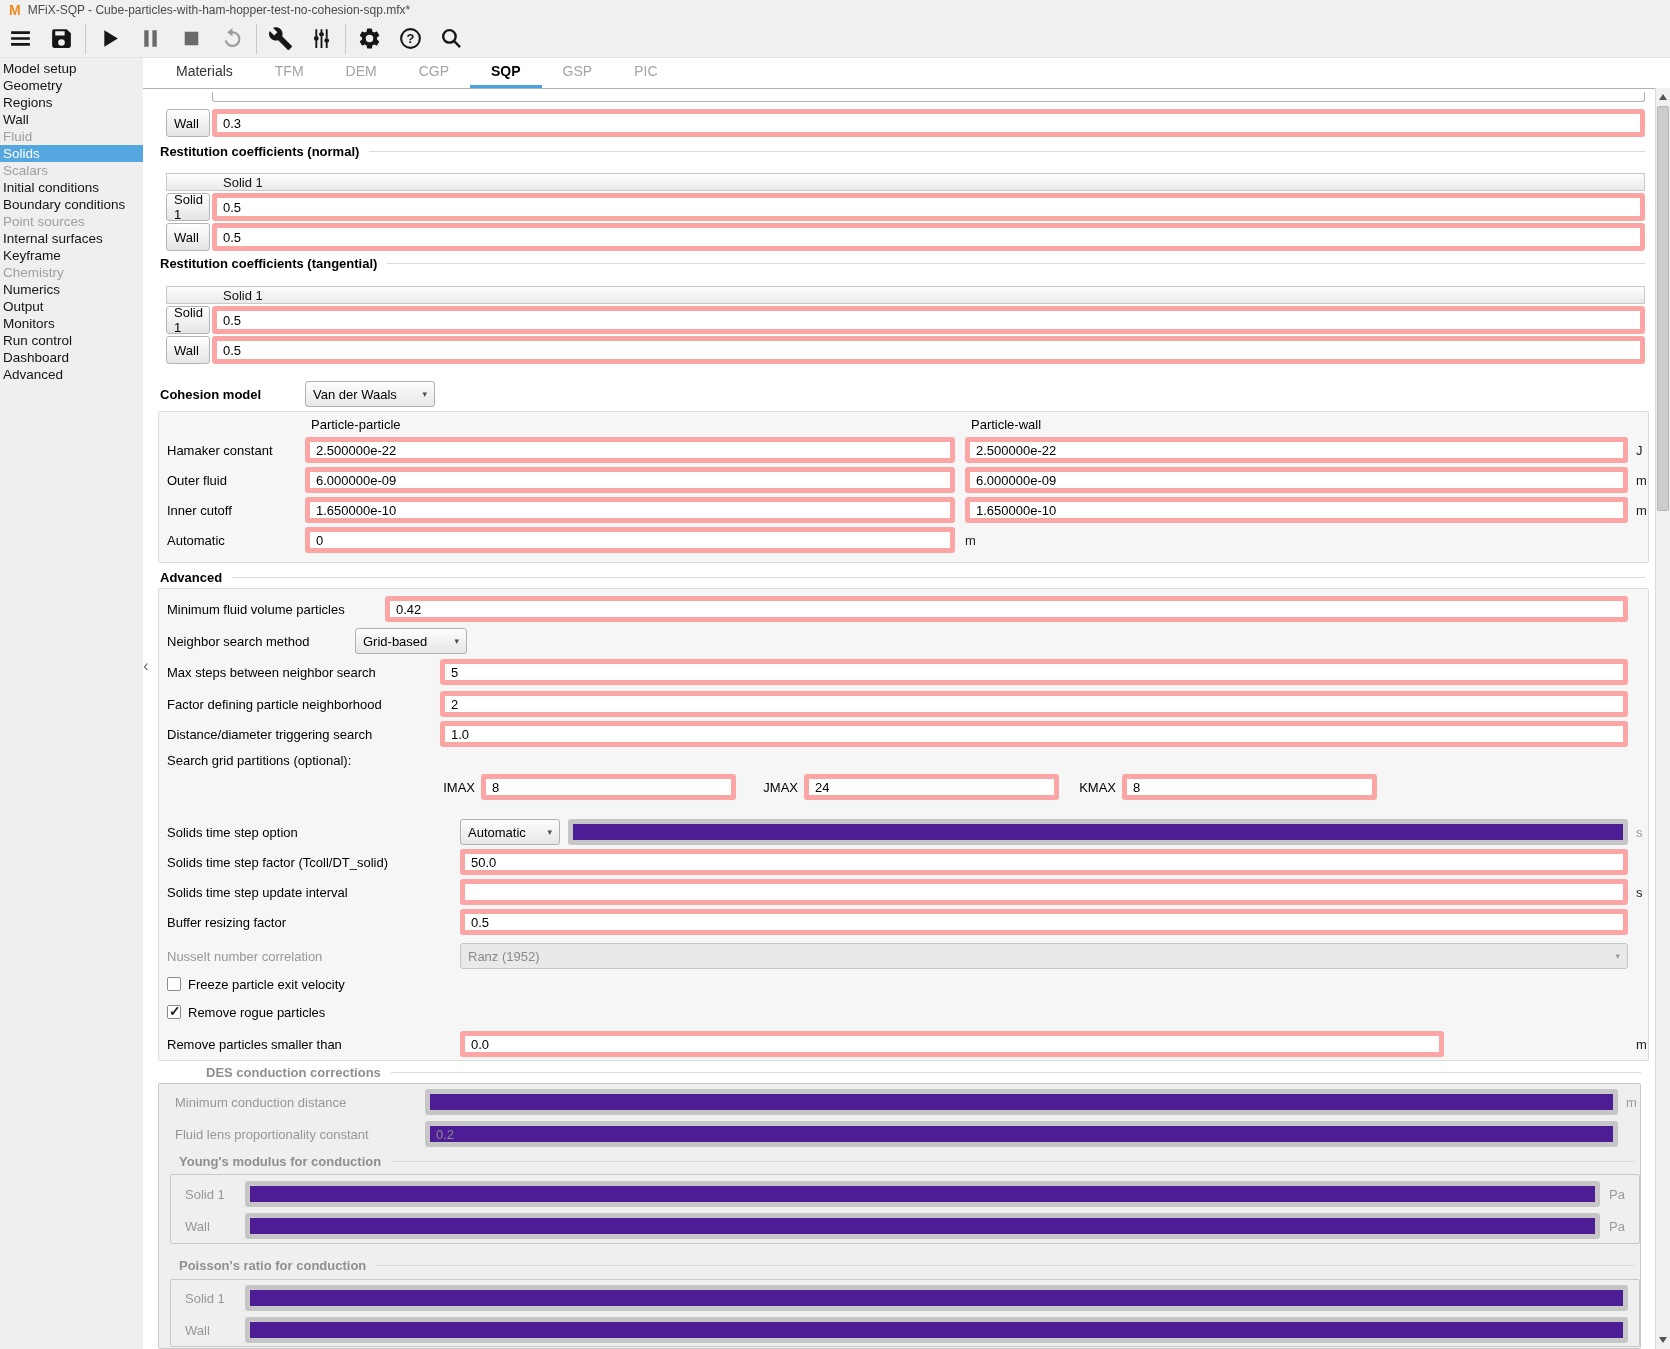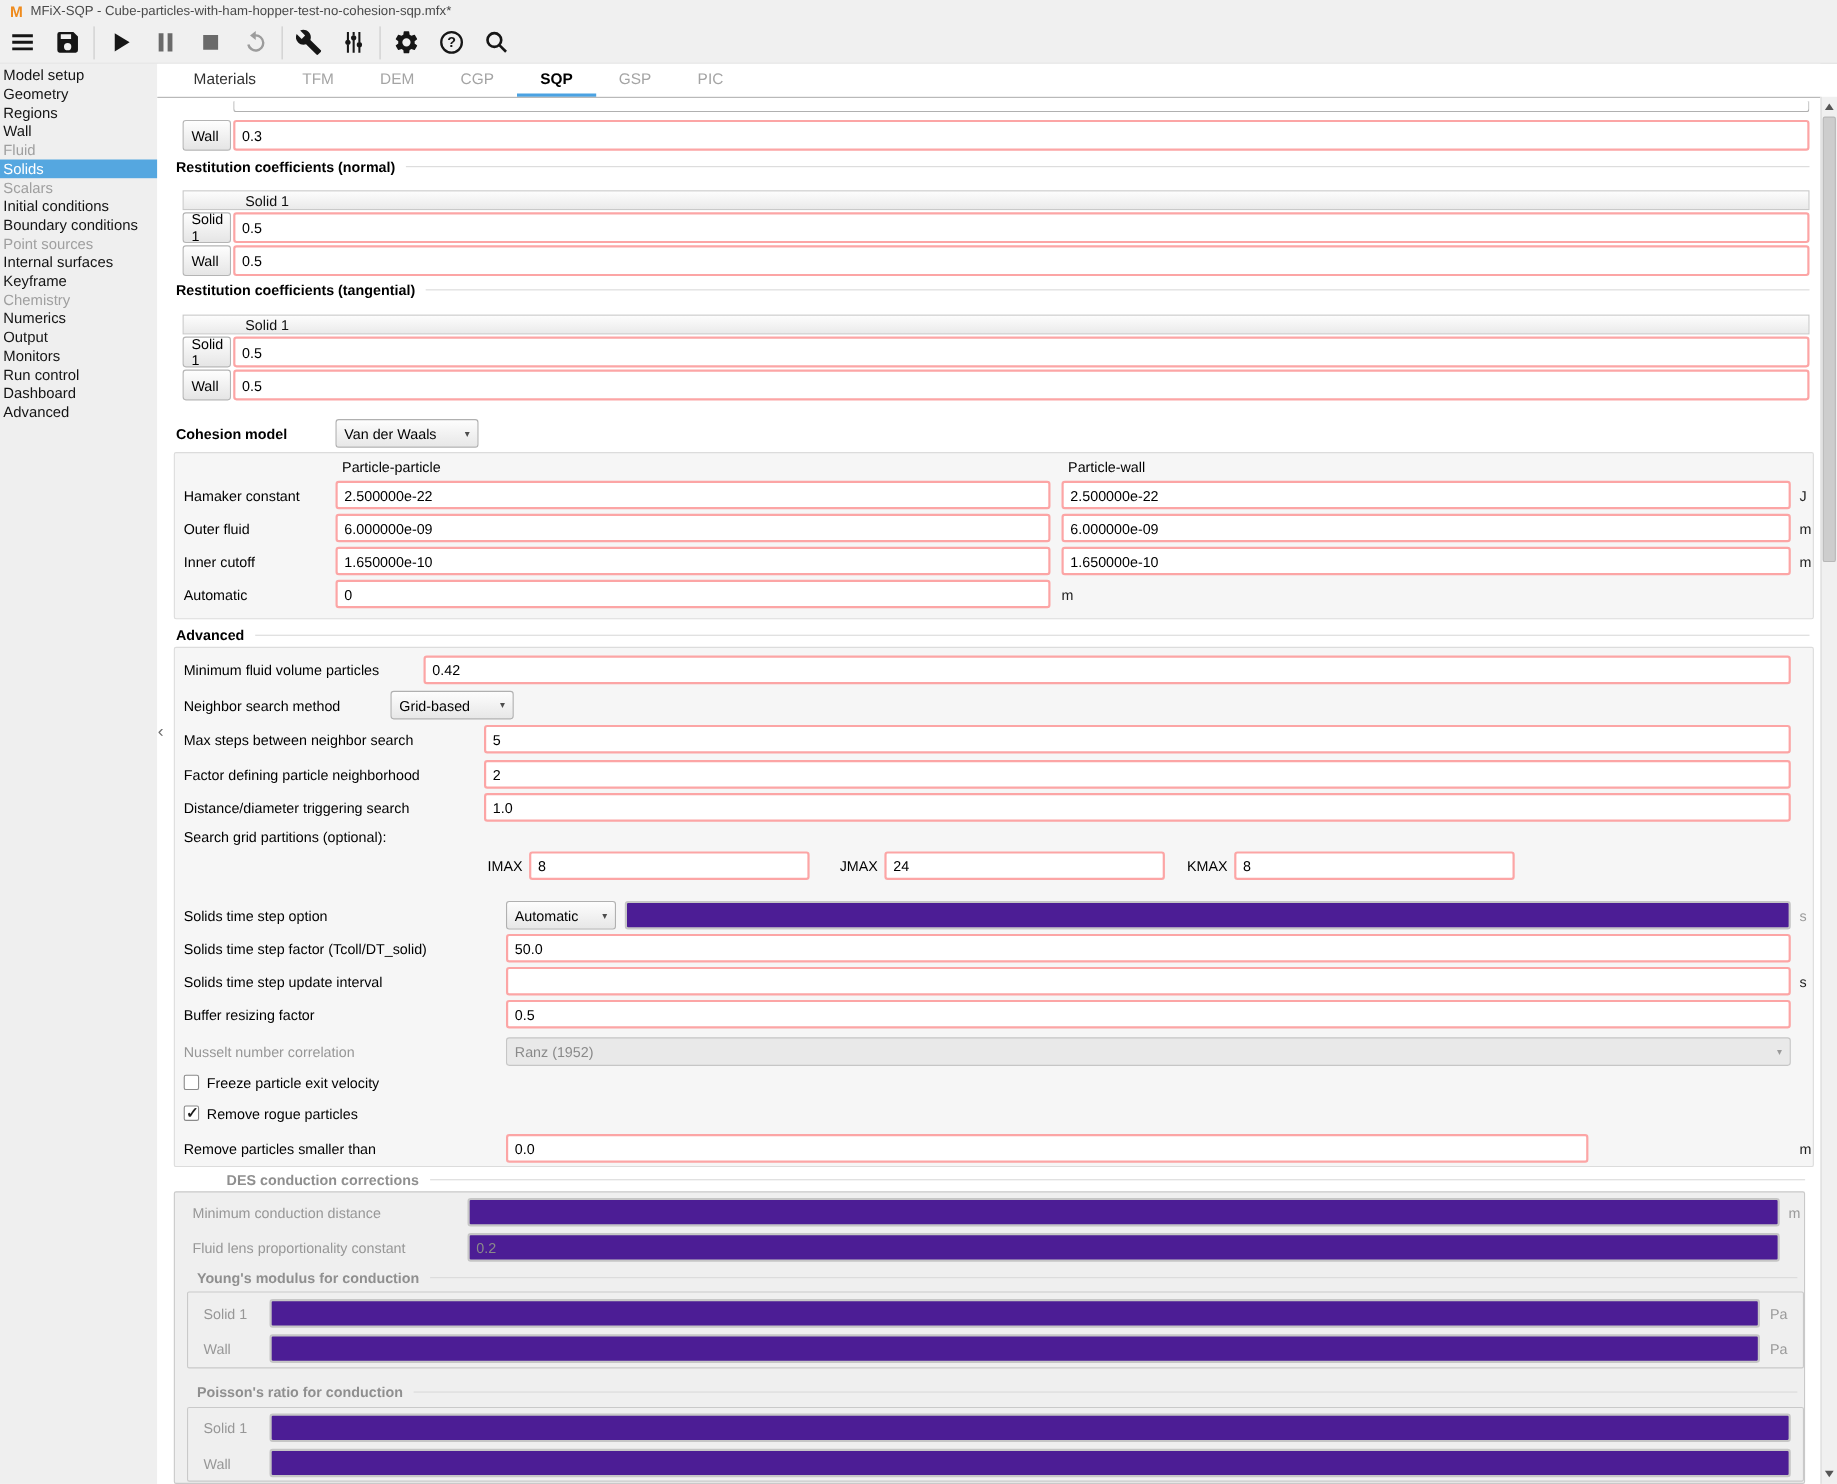--- a/index.html
+++ b/index.html
@@ -29,21 +29,21 @@
 
   
   .content { position:absolute; left:143px; top:58px; width:1512px; height:1291px; background:#fff; }
   .tabbar { position:absolute; left:0; top:0; width:100%; height:30px; display:flex; padding-left:12px; }
   .tab { height:30px; line-height:26px; padding:0 21px; font-size:14px; color:#333; text-align:center; }
   .tab.dis { color:#a4a4a4; }
   .tab.active { color:#000; font-weight:bold; border-bottom:3px solid #4ba2e2; }
 
   .scrollarea { position:absolute; left:0; top:30px; width:1512px; height:1261px; border-top:1px solid #b2b2b2; overflow:hidden; }
 
-  .fld { position:absolute; height:26px; border:2px solid #fca5a5; border-radius:3px; background:#fff;
+  .fld { position:absolute; height:26px; border:5px solid #fca5a5; border-radius:3px; background:#fff;
          font-family:"Liberation Sans",sans-serif; font-size:13px; padding:0 6px; color:#000; }
   .fld.tall { height:28px; }
   .fld.dis { background:#4c1d95; border-color:#c6c6c6; color:#8a8a8a; }
   .rowbtn { position:absolute; background:linear-gradient(#fefefe,#e5e5e5); border:1px solid #b4b4b4;
             border-radius:3px; font-size:13px; display:flex; align-items:center; padding:0 7px; color:#000; }
   .colhdr { position:absolute; background:linear-gradient(#fdfdfd,#eaeaea); border:1px solid #c9c9c9;
             font-size:13px; display:flex; align-items:center; color:#111; }
   .lbl { position:absolute; font-size:13px; color:#000; height:26px; display:flex; align-items:center; white-space:nowrap; }
   .lbl.dis { color:#979797; }
   .blbl { font-weight:bold; }

